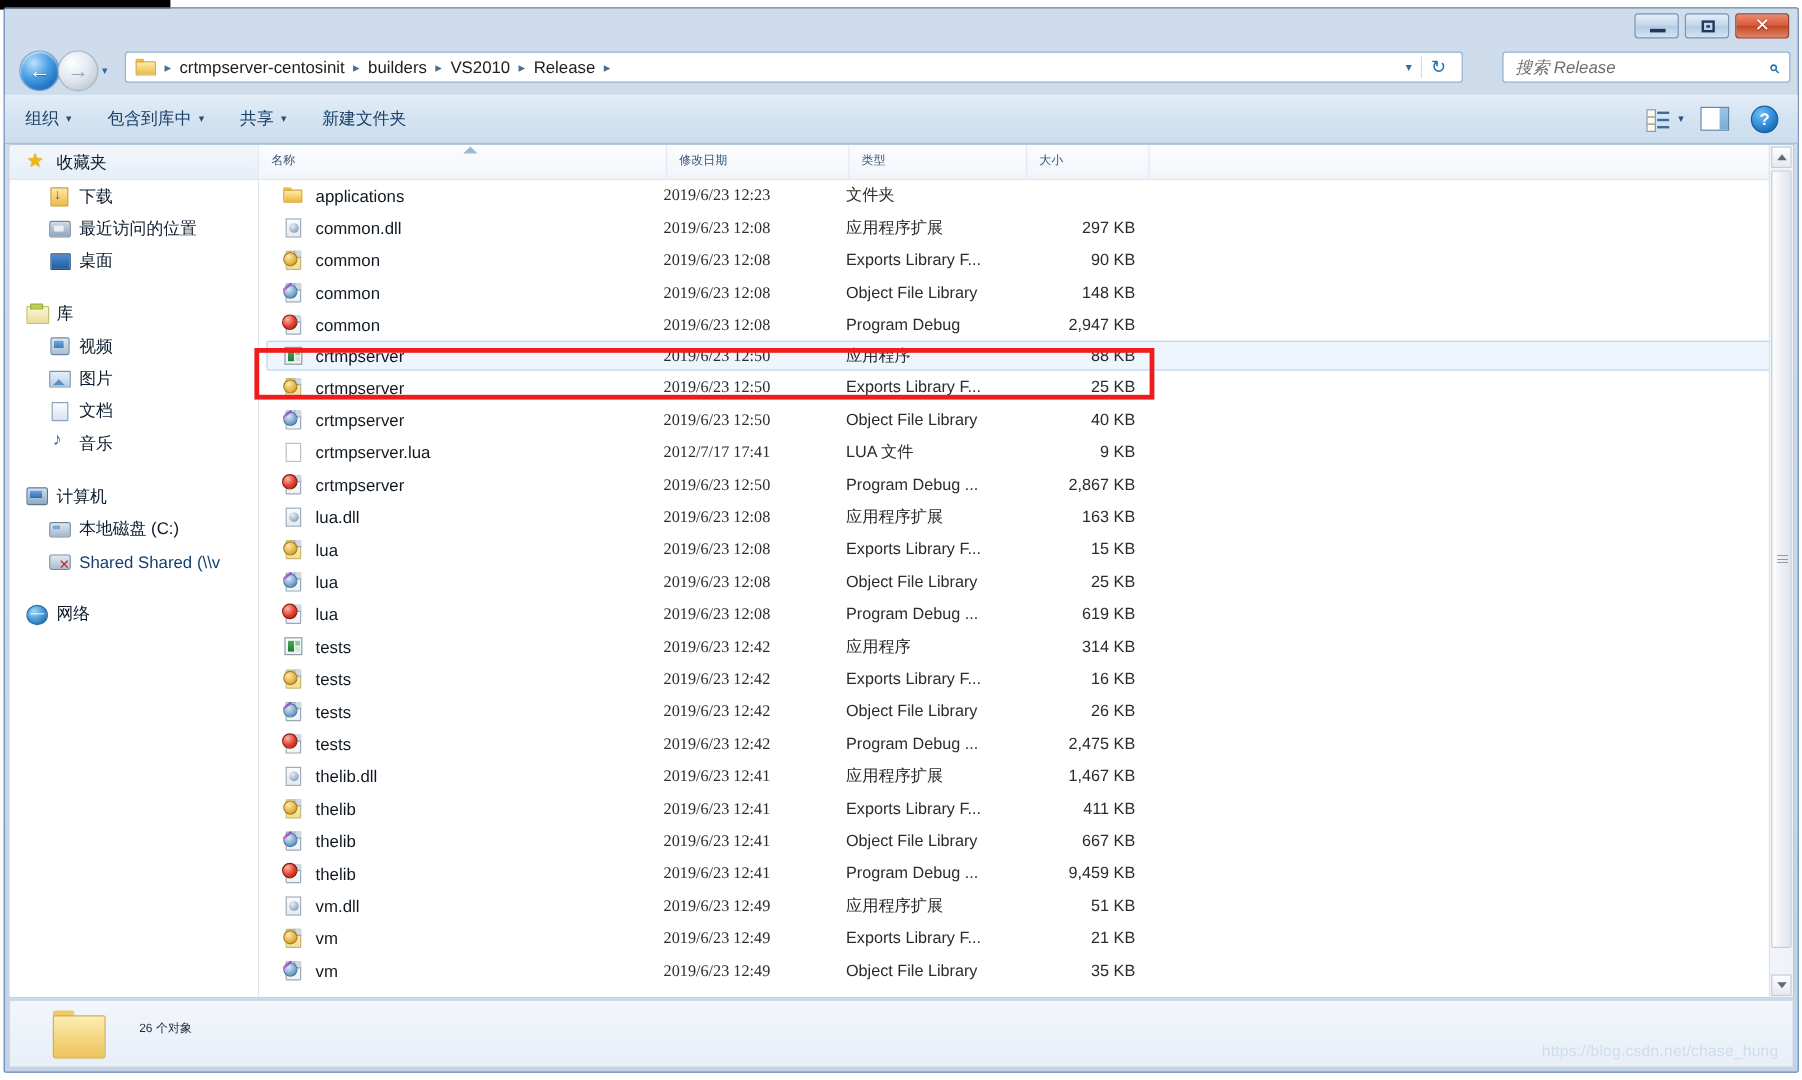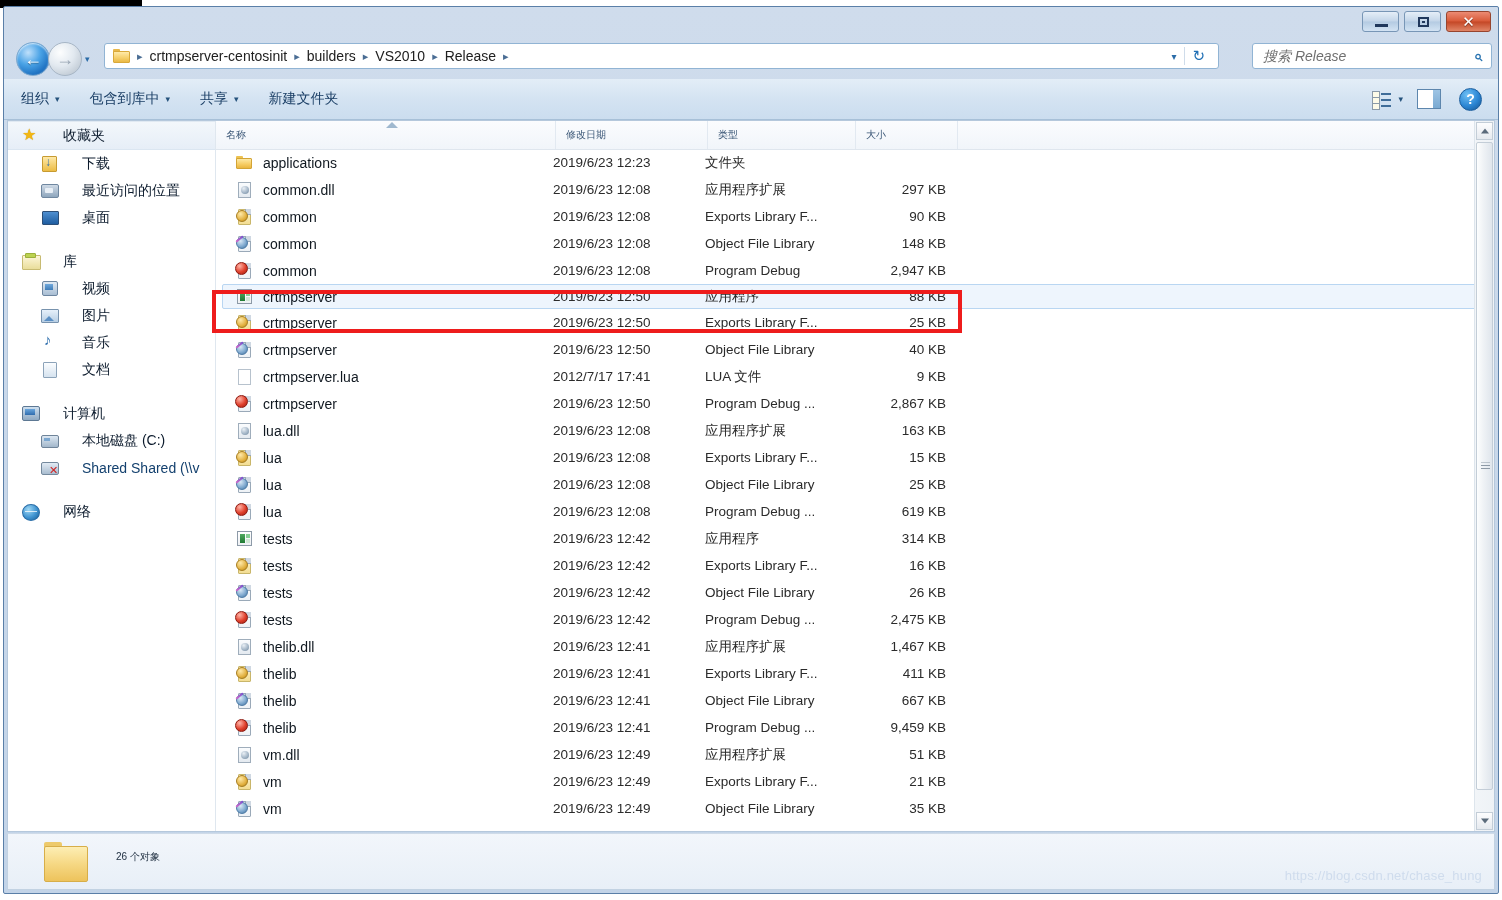--- a/index.html
+++ b/index.html
@@ -98,21 +98,21 @@
   .content{position:absolute;left:3px;top:113px;width:1488px;height:712px;background:#fff;
         border:1px solid #b5c8dc;box-sizing:border-box;overflow:hidden;}
 
   
   .sidebar{position:absolute;left:0;top:0;width:207px;height:100%;
         background:#fff;border-right:1px solid #dfe7ef;overflow:hidden;}
   .navitem{display:flex;align-items:center;height:27px;padding-left:12px;white-space:nowrap;}
   .navitem.lvl0{padding-left:14px;}
   .navitem.lvl1{padding-left:33px;}
   .navitem.sel{background:linear-gradient(to bottom,#f3f7fb,#e6eef7);border-top:1px solid #e0e9f2;border-bottom:1px solid #dbe6f1;}
-  .navtxt{font-size:14px;color:#0b1a2c;margin-left:24px;}
+  .navtxt{font-size:14px;color:#0b1a2c;margin-left:8px;}
   .navtxt.blue{color:#13406e;}
   .nicon{width:17px;height:17px;flex:none;position:relative;}
   .gap{height:17px;}
 
   
   .ic-star{color:#f2b714;font-size:16px;line-height:16px;text-shadow:0 0 1px #b8860b;}
   .ic-dl{position:absolute;left:1px;top:1px;width:13px;height:14px;
         background:linear-gradient(to bottom,#ffe9a8,#ecbc45);border:1px solid #c79b31;border-radius:1px;}
   .ic-dl:after{content:"↓";position:absolute;left:2px;top:-2px;color:#2f6fae;font-size:12px;font-weight:bold;}
   .ic-desk{position:absolute;left:1px;top:2px;width:15px;height:12px;
@@ -162,21 +162,21 @@
         border-left:6px solid transparent;border-right:6px solid transparent;border-bottom:6px solid #9fb8cf;}
 
   .rows{position:absolute;left:0;top:28px;right:0;bottom:0;overflow:hidden;}
   .row{position:relative;height:27px;display:flex;align-items:center;}
   .row.sel{background:#eef5fd;border:1px solid #b9d6f2;border-radius:2px;
         margin:0 16px 0 6px;height:25px;box-sizing:border-box;}
   .cname{position:absolute;left:20px;display:flex;align-items:center;}
   .row.sel .cname{left:13px;}
   .fico{width:18px;height:18px;position:relative;flex:none;margin-right:9px;}
   .fname{font-size:14px;color:#101820;white-space:nowrap;}
-  .cdate{position:absolute;left:337px;font-size:13.5px;color:#2b2b2b;}
+  .cdate{position:absolute;left:337px;font-size:13.5px;color:#2b2b2b;font-family:Liberation Serif, serif;}
   .ctype{position:absolute;left:489px;font-size:13.5px;color:#2b2b2b;white-space:nowrap;}
   .csize{position:absolute;left:630px;width:100px;text-align:right;font-size:13.5px;color:#2b2b2b;}
   .row.sel .cdate{left:330px;} .row.sel .ctype{left:482px;} .row.sel .csize{left:623px;}
 
   
   .f-folder .tabx{position:absolute;left:0;top:2px;width:7px;height:3px;
         background:#edc251;border-radius:1px 1px 0 0;}
   .f-folder .bodx{position:absolute;left:0;top:4px;width:16px;height:11px;
         background:linear-gradient(to bottom,#fde9a5 0%,#f7ce66 55%,#eab63f 100%);
         border:1px solid #d3a435;border-radius:1px;box-sizing:border-box;}
@@ -379,29 +379,29 @@
           <span class="navtxt">视频</span>
         </div>
         <div class="navitem lvl1">
           <span class="nicon">
               <i class="ic-pic"></i>
             </span>
           <span class="navtxt">图片</span>
         </div>
         <div class="navitem lvl1">
           <span class="nicon">
+              <i class="ic-doc"></i>
+            </span>
+          <span class="navtxt">文档</span>
+        </div>
+        <div class="navitem lvl1">
+          <span class="nicon">
               <i class="ic-mus"></i>
             </span>
           <span class="navtxt">音乐</span>
-        </div>
-        <div class="navitem lvl1">
-          <span class="nicon">
-              <i class="ic-doc"></i>
-            </span>
-          <span class="navtxt">文档</span>
         </div>
 
         <div class="gap"></div>
 
         <div class="navitem lvl0">
           <span class="nicon">
               <i class="ic-pc"></i>
             </span>
           <span class="navtxt">计算机</span>
         </div>

